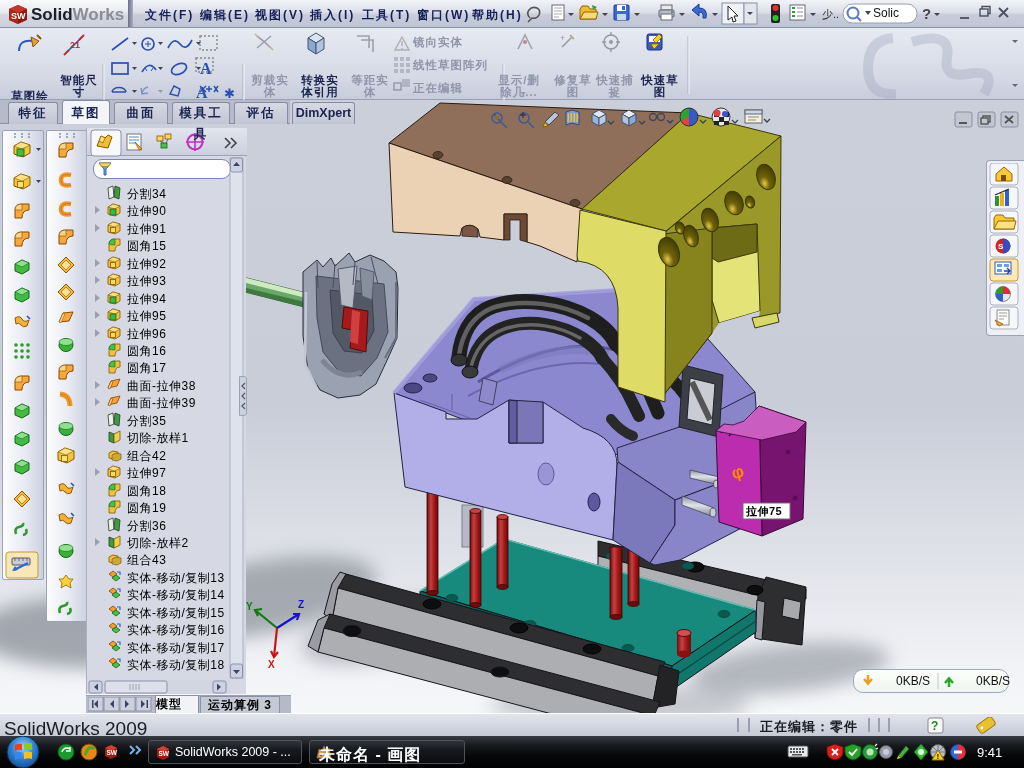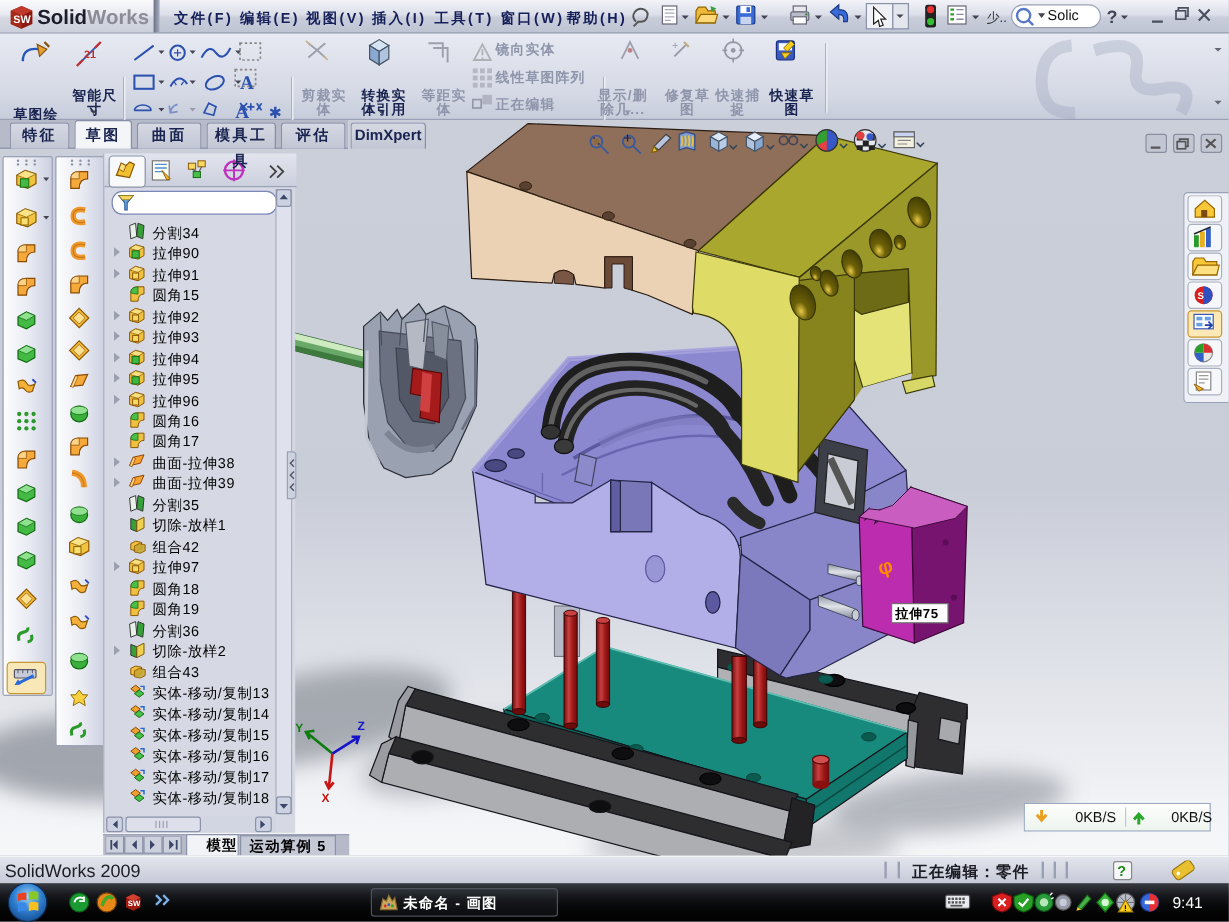--- a/index.html
+++ b/index.html
@@ -1098,21 +1098,21 @@
           <path d="M0.5,8 A7.5,7.5 0 0 0 8,15.5 L8,8 Z" fill="#3060c8"></path>
           <path d="M0.5,8 A7.5,7.5 0 0 1 8,0.5 L8,8 Z" fill="#28a028"></path>
         </g>
     <g transform="translate(6,147)">
           <rect x="2" y="0" width="12" height="15" fill="#fff" stroke="#888"></rect>
           <path d="M4,3 h8 M4,6 h8 M4,9 h5" stroke="#999" stroke-width="1"></path>
           <path d="M0,10 L8,14 L4,16 Z" fill="#f0b030" stroke="#885500" stroke-width="0.7"></path>
         </g>
   </svg>
 </div>
-  <div class="abs" id="netwidget" style="left:853px;top:569px;width:156px;height:24px;background:linear-gradient(#fdfefd,#eef4ee);border:1px solid #9aa8c0;border-radius:0">
+  <div class="abs" id="netwidget" style="left:853px;top:569px;width:156px;height:24px;background:linear-gradient(#fdfefd,#eef4ee);border:1px solid #9aa8c0;border-radius:10px">
   <svg class="abs" style="left:0;top:0" width="161" height="22" viewBox="0 0 161 22">
     <path d="M14,5 v7 M10,9 l4,4.5 l4,-4.5" fill="none" stroke="#e8a020" stroke-width="2.5"></path>
     <path d="M95,17 v-7 M91,13 l4,-4.5 l4,4.5" fill="none" stroke="#28a828" stroke-width="2.5"></path>
     <path d="M84,3 v16" stroke="#c0c8d8" stroke-width="1"></path>
     <text x="76" y="15" font-size="12" text-anchor="end" fill="#111" font-family="Liberation Sans">0KB/S</text>
     <text x="156" y="15" font-size="12" text-anchor="end" fill="#111" font-family="Liberation Sans">0KB/S</text>
   </svg>
 </div>
   <div class="abs" id="modeltabs" style="left:86px;top:595px;width:640px;height:18px">
   <div class="abs" style="left:0;top:0;width:205px;height:18px;background:#b6bac8;border-top:1px solid #9aa0b4"></div>
@@ -1125,26 +1125,26 @@
         </g>
     <g fill="#3a4668">
           <path d="M10,3 l-4,4 l4,4 Z"></path>
           <rect x="4" y="3" width="1.5" height="8"></rect>
           <path d="M26,3 l-4,4 l4,4 Z"></path>
           <path d="M37,3 l4,4 l-4,4 Z"></path>
           <path d="M53,3 l4,4 l-4,4 Z"></path>
           <rect x="58.5" y="3" width="1.5" height="8"></rect>
         </g>
   </svg>
-  <div class="abs cjk" style="left:69px;top:0;width:44px;height:18px;background:#f2f3f7;border:1px solid #8a92a8;border-bottom:none;font-size:12px;text-align:right;line-height:17px">模型</div>
-  <div class="abs cjk" style="left:114px;top:1px;width:80px;height:17px;background:#c5c9d6;border:1px solid #8a92a8;border-bottom:none;font-size:12px;text-align:center;line-height:16px">运动算例 5</div>
+  <div class="abs cjk" style="left:69px;top:0;width:44px;height:18px;background:#f2f3f7;border:1px solid #8a92a8;border-bottom:none;font-size:12px;text-align:left;line-height:17px">模型</div>
+  <div class="abs cjk" style="left:114px;top:1px;width:80px;height:17px;background:#c5c9d6;border:1px solid #8a92a8;border-bottom:none;font-size:12px;text-align:center;line-height:16px">运动算例 3</div>
 </div>
 </div>
 <div class="abs" id="statusbar">
-  <span class="abs" style="left:4px;top:4px;font-size:15px;color:#1c1c24">SolidWorks 2009</span>
+  <span class="abs" style="left:4px;top:4px;font-size:19px;color:#1c1c24">SolidWorks 2009</span>
   <span class="abs" style="left:737px;top:4px;width:2px;height:14px;background:#9aa0b4"></span>
   <span class="abs" style="left:748px;top:4px;width:2px;height:14px;background:#9aa0b4"></span>
   <span class="abs cjk" style="left:760px;top:4px;font-size:13px;color:#1c1c24">正在编辑：零件</span>
   <span class="abs" style="left:868px;top:4px;width:2px;height:14px;background:#9aa0b4"></span>
   <span class="abs" style="left:878px;top:4px;width:2px;height:14px;background:#9aa0b4"></span>
   <span class="abs" style="left:888px;top:4px;width:2px;height:14px;background:#9aa0b4"></span>
   <svg class="abs" style="left:898px;top:3px" width="120" height="18" viewBox="0 0 120 18">
     <rect x="30" y="1" width="15" height="15" fill="#f8f8f8" stroke="#888" rx="2"></rect>
     <text x="33" y="13" font-size="12" font-weight="bold" fill="#1a8a1a">?</text>
     <g transform="translate(88,8) rotate(-35)">
@@ -1230,23 +1230,31 @@
   <g transform="translate(0,-50)">
         <rect x="1" y="1" width="14" height="14" rx="2" fill="#28a028" stroke="#0a5a0a"></rect>
         <path d="M8,3 v10 M3,8 h10" stroke="#d8f8d8" stroke-width="2.4"></path>
       </g>
   <g transform="translate(950,8)">
         <circle cx="8" cy="8" r="7.5" fill="#3868d8" stroke="#1a3a88"></circle>
         <path d="M8,0.5 A7.5,7.5 0 0 1 8,15.5 Z" fill="#e83030"></path>
         <rect x="4" y="6.5" width="8" height="3" fill="#fff"></rect>
       </g>
 </svg>
+  <div class="tkbtn" style="left:148px;width:154px">
+      <svg style="position:absolute;left:6px;top:4px" width="16" height="16" viewBox="0 0 16 16">
+        <polygon points="2,4 8,1 14,4 14,12 8,15 2,12" fill="#a01a10"></polygon>
+        <polygon points="2,4 8,1 14,4 8,7" fill="#d04030"></polygon>
+        <text x="3.5" y="11" font-size="6.5" font-weight="bold" fill="#fff">SW</text>
+      </svg>
+      <span style="position:absolute;left:26px;top:4px">SolidWorks 2009 - ...</span>
+    </div>
   <div class="tkbtn" style="left:309px;width:156px">
       <svg style="position:absolute;left:6px;top:4px" width="16" height="16" viewBox="0 0 16 16">
         <path d="M1,13 L3,4 L6,6 L8,1 L11,6 L13,3 L15,13 Z" fill="#c8a858" stroke="#886830"></path>
         <circle cx="5" cy="10" r="1.2" fill="#d03030"></circle>
         <circle cx="8" cy="9" r="1.2" fill="#3060c8"></circle>
         <circle cx="11" cy="10" r="1.2" fill="#28a028"></circle>
       </svg>
-      <span class="cjk" style="position:absolute;left:26px;top:4px;font-size:12px">未命名 - 画图</span>
+      <span class="cjk" style="position:absolute;left:9px;top:4px;font-size:16px">未命名 - 画图</span>
     </div>
   <span class="abs" style="left:977px;top:9px;color:#fff;font-size:13px">9:41</span>
 </div>
 
 </body></html>

